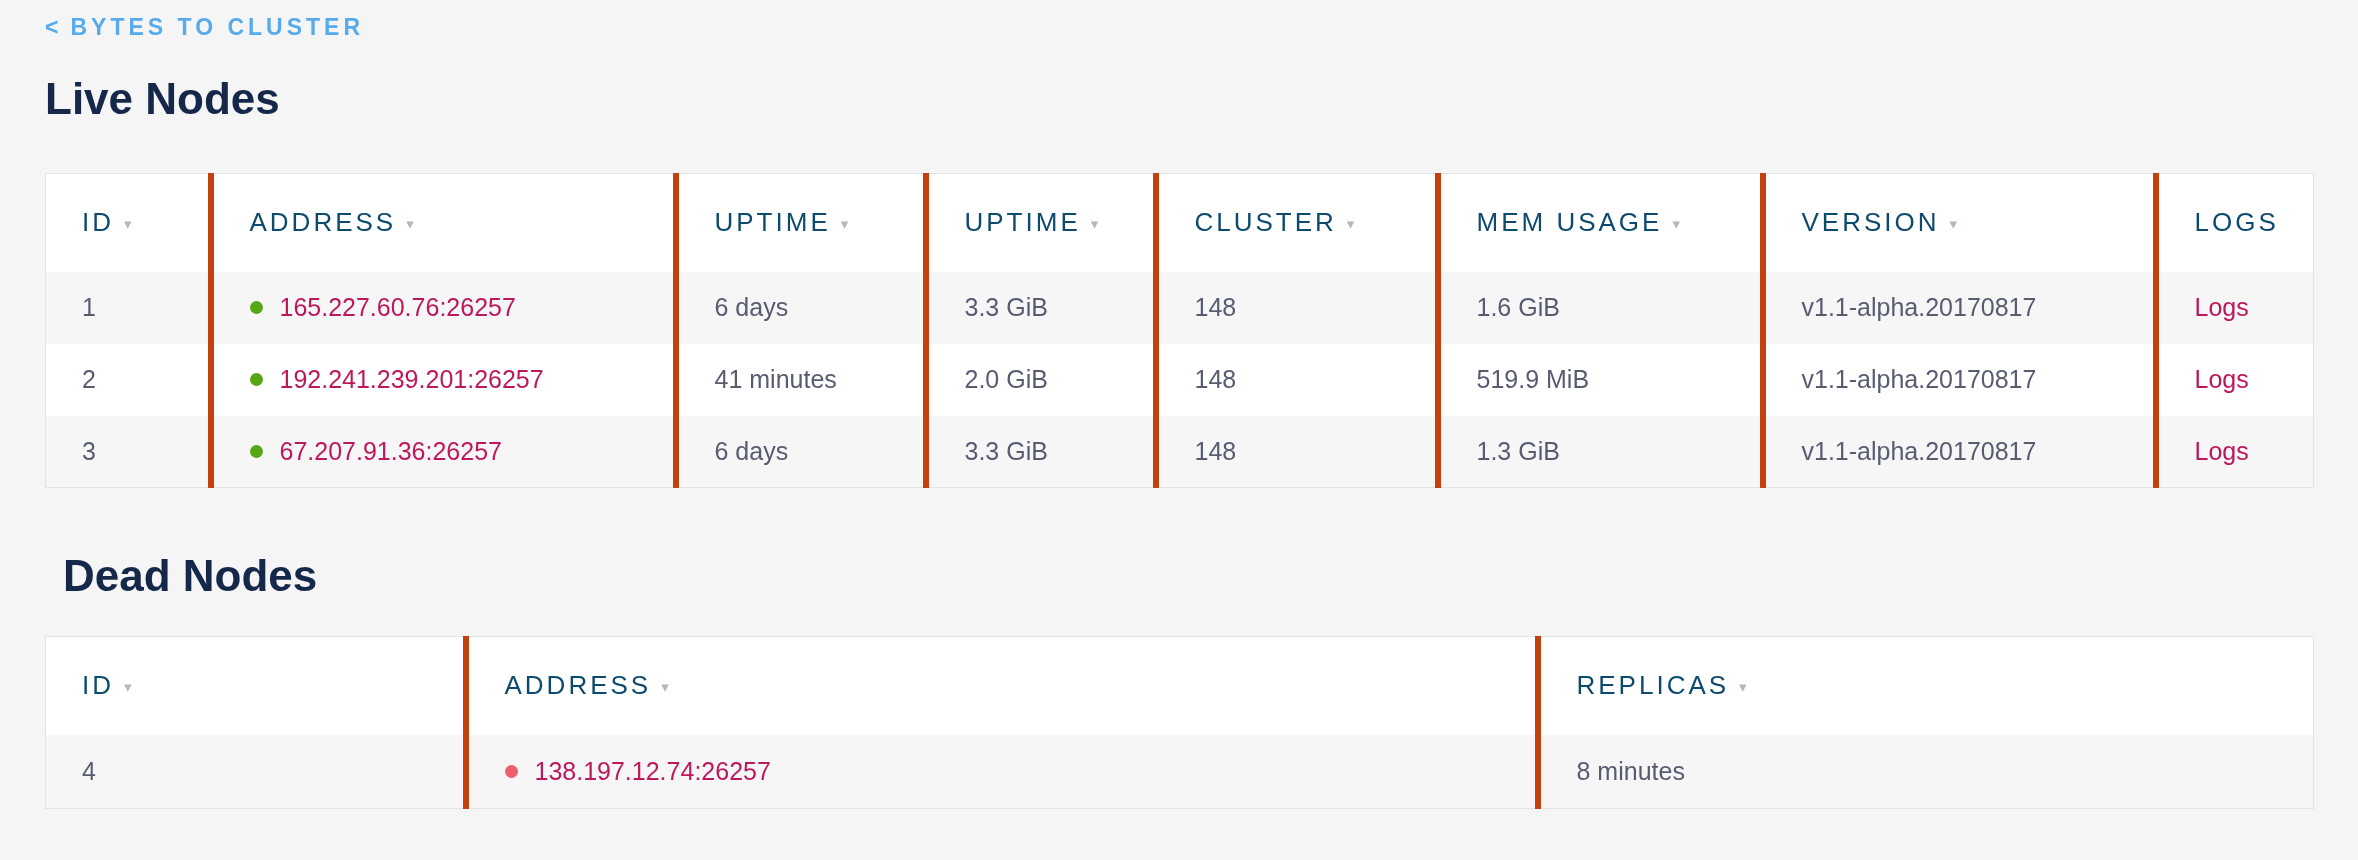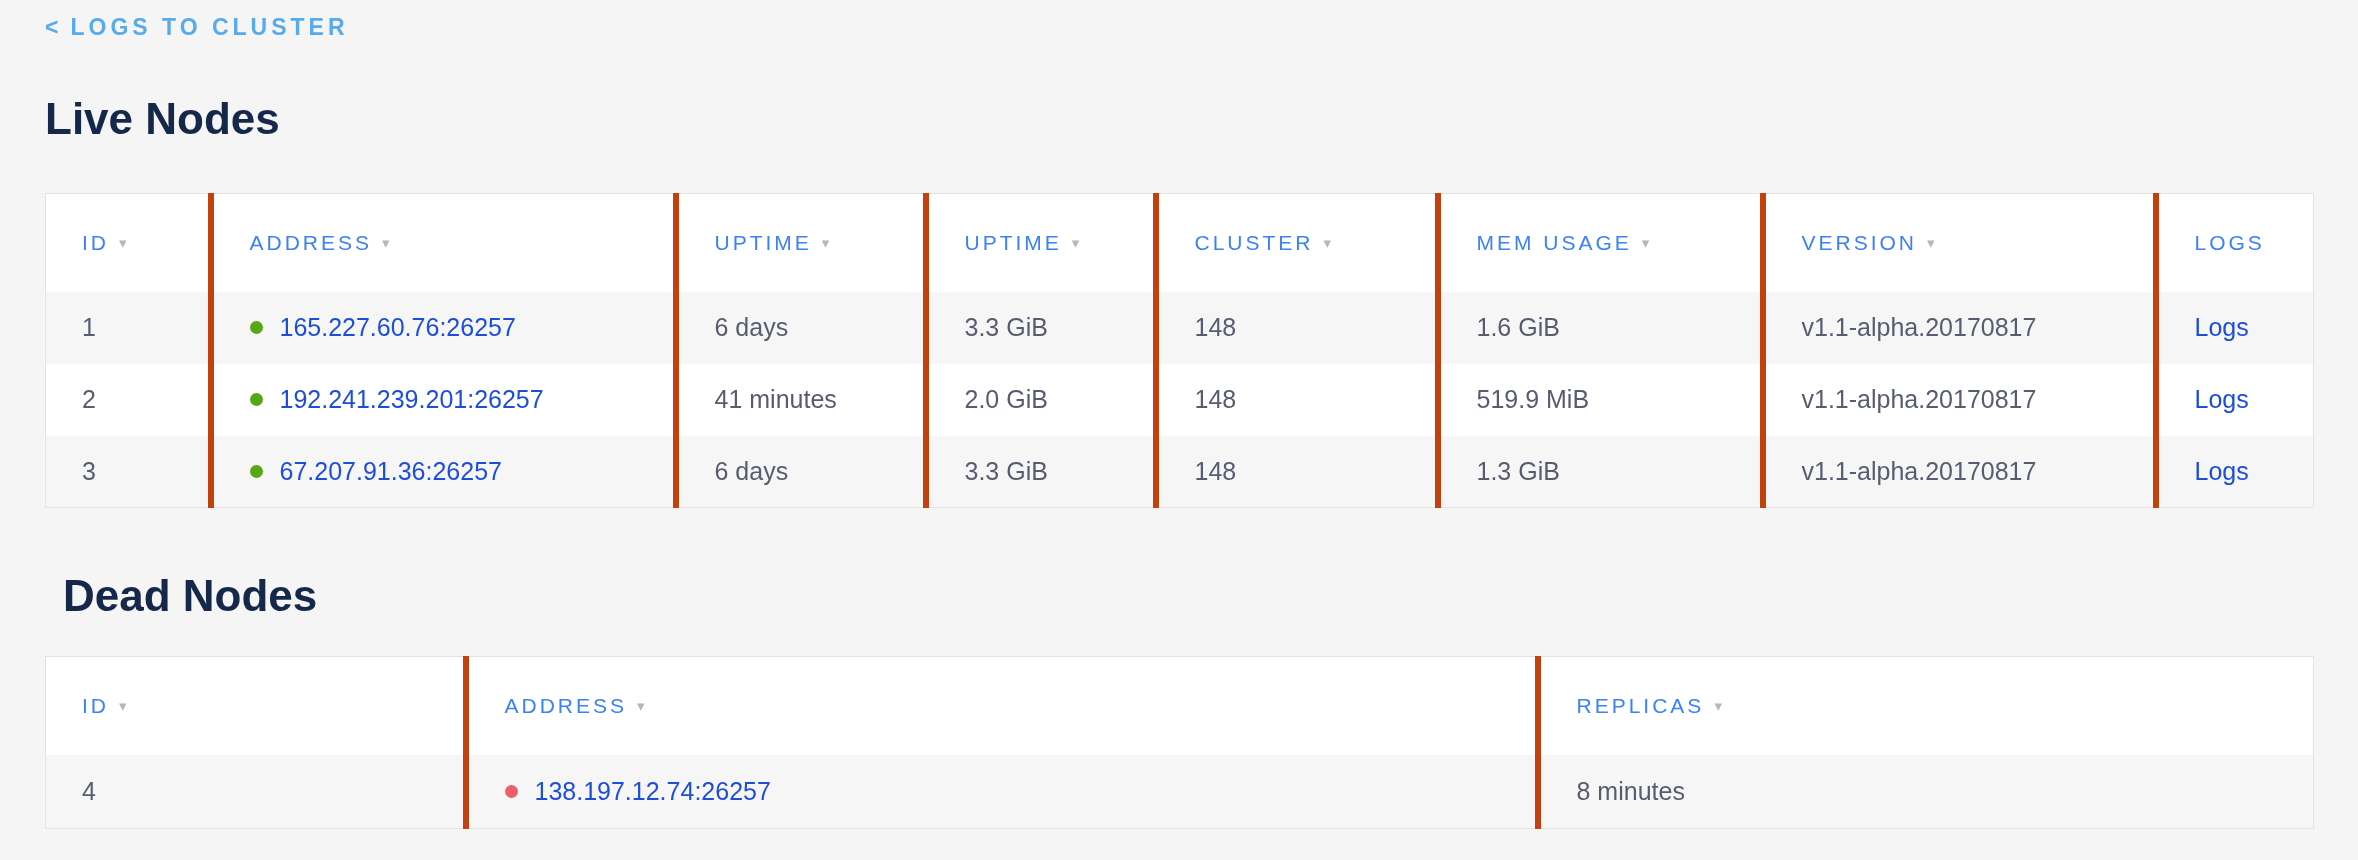--- a/index.html
+++ b/index.html
@@ -27,21 +27,21 @@
   .back-arrow { margin-right: 12px; letter-spacing: 0; }
 
   
   .section-title {
     margin: 0;
     color: #152849;
     font-size: 44px;
     font-weight: bold;
     line-height: 52px;
   }
-  .section-title.live { margin-top: 52px; }
+  .section-title.live { margin-top: 32px; }
   .section-title.dead { margin-top: 62px; margin-left: 18px; }
 
   
   .nodes-table {
     border-collapse: collapse;
     table-layout: fixed;
     width: 2268px;
     background: #ffffff;
     border: 1px solid #e2e3e4;
   }
@@ -53,22 +53,22 @@
     vertical-align: middle;
     padding: 0 10px 0 36px;
     border-left: 6px solid #c2410c;
     overflow: hidden;
     white-space: nowrap;
   }
   .nodes-table th:first-child, .nodes-table td:first-child { border-left: none; }
 
   .nodes-table th { height: 98px; background: #ffffff; font-weight: normal; }
   .th-label {
-    color: #3b82f6;
-    font-size: 21px;
+    color: #0c4a6e;
+    font-size: 26px;
     letter-spacing: 3px;
     text-align: right;
   }
   .sort-caret {
     color: #b4b7be;
     font-size: 15px;
     margin-left: 10px;
     vertical-align: 2px;
   }
   .th-sortable { cursor: pointer; }
@@ -76,21 +76,21 @@
   .nodes-table td {
     height: 72px;
     color: #575c70;
     font-size: 25px;
   }
   .nodes-table.dead td { height: 74px; }
   .nodes-table tbody tr:nth-child(odd) { background: #f6f6f7; }
   .nodes-table tbody tr:nth-child(even) { background: #ffffff; }
 
   .cell-link {
-    color: #1d4ed8;
+    color: #be185d;
     text-decoration: none;
     cursor: pointer;
     text-align: right;
   }
   .status-dot {
     display: inline-block;
     width: 13px;
     height: 13px;
     border-radius: 50%;
     margin-right: 17px;
@@ -98,21 +98,21 @@
   }
   .status-dot.live { background: #56a713; }
   .status-dot.dead { background: #ee5f6d; }
 </style>
 </head>
 <body>
 
 <div class="page">
 
   <a class="back-link">
-    <span class="back-arrow">&lt;</span><span>LOGS TO CLUSTER</span>
+    <span class="back-arrow">&lt;</span><span>BYTES TO CLUSTER</span>
   </a>
 
   <h1 class="section-title live">Live Nodes</h1>
 
   <table class="nodes-table live">
     <colgroup>
       <col style="width:165px">
         <col style="width:465px">
         <col style="width:250px">
         <col style="width:230px">

